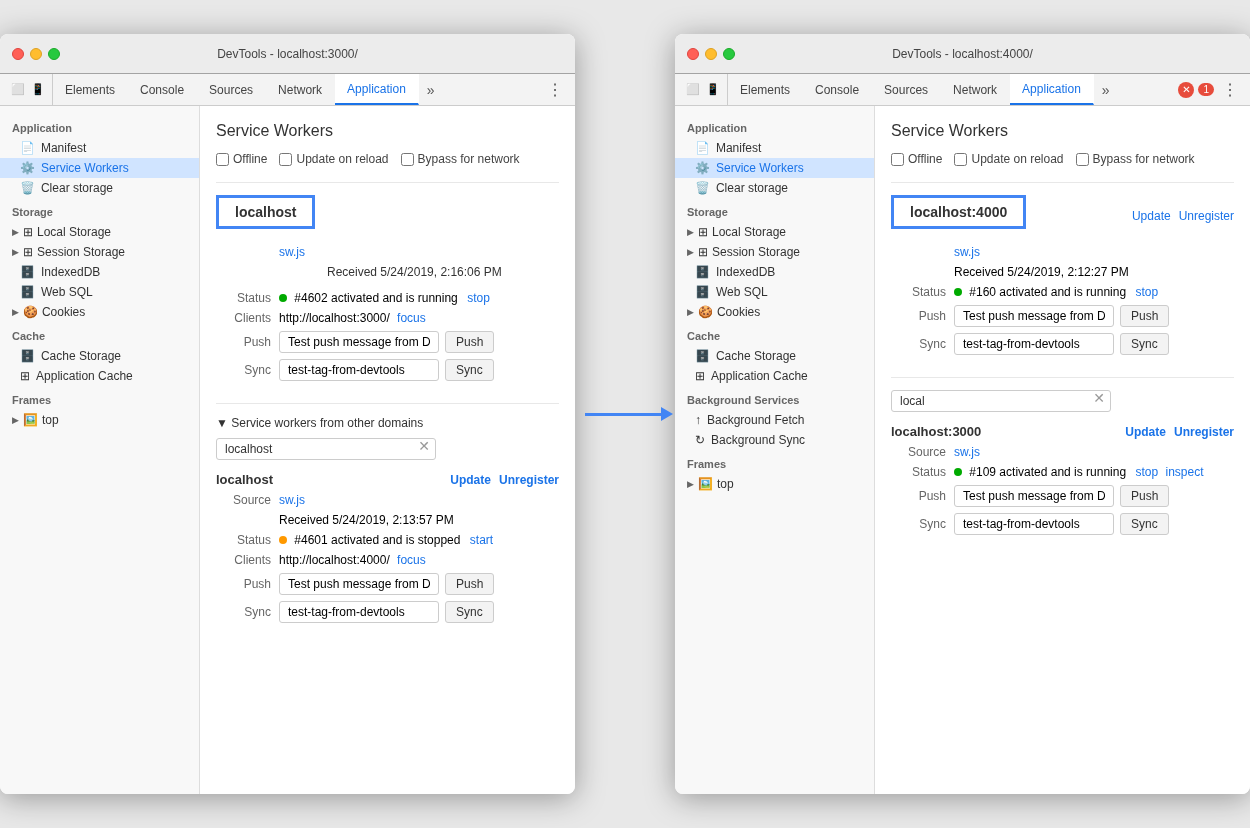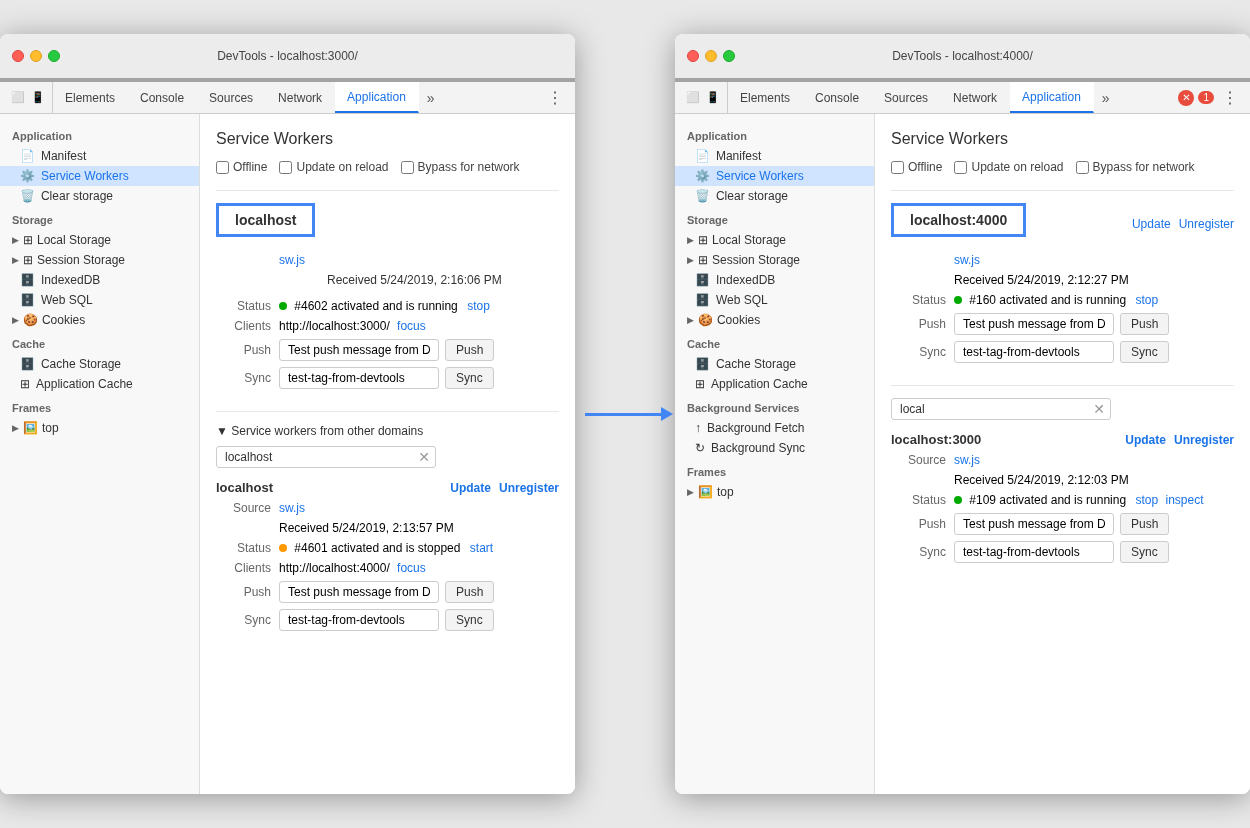--- a/index.html
+++ b/index.html
@@ -24,22 +24,22 @@
       overflow: hidden;
       width: 575px;
       height: 760px;
       display: flex;
       flex-direction: column;
       flex-shrink: 0;
     }
 
     .titlebar {
       background: #ececec;
-      border-bottom: 4px solid #a3a3a3;
-      height: 48px;
+      border-bottom: 1px solid #a3a3a3;
+      height: 40px;
       display: flex;
       align-items: center;
       padding: 0 12px;
       position: relative;
     }
     .traffic-lights {
       display: flex;
       gap: 6px;
       align-items: center;
     }
@@ -254,21 +254,21 @@
       font-size: 12px;
       color: #333;
       margin-bottom: 8px;
       display: flex;
       align-items: center;
       gap: 4px;
     }
     .filter-input-wrap {
       position: relative;
       display: inline-flex;
-      align-items: center;
+      align-items: flex-start;
       margin-bottom: 12px;
     }
     .filter-input {
       border: 1px solid #ccc;
       border-radius: 3px;
       padding: 3px 24px 3px 8px;
       font-size: 12px;
       width: 220px;
       color: #333;
     }
@@ -722,24 +722,20 @@
             <div class="update-unregister">
               <a class="sw-link">Update</a>
               <a class="sw-link">Unregister</a>
             </div>
           </div>
           <div class="sw-field">
             <span class="sw-field-label">Source</span>
             <a class="sw-link">sw.js</a>
           </div>
           <div class="sw-field">
-            <span class="sw-field-label"></span>
-            <span>Received 5/24/2019, 2:12:03 PM</span>
-          </div>
-          <div class="sw-field">
             <span class="sw-field-label">Status</span>
             <span>
               <span class="status-dot"></span>
               <span>#109 activated and is running</span>
               <a class="sw-link" style="margin-left:6px;">stop</a>
               <a class="sw-link" style="margin-left:4px;">inspect</a>
             </span>
           </div>
           <div class="sw-field">
             <span class="sw-field-label">Push</span>

